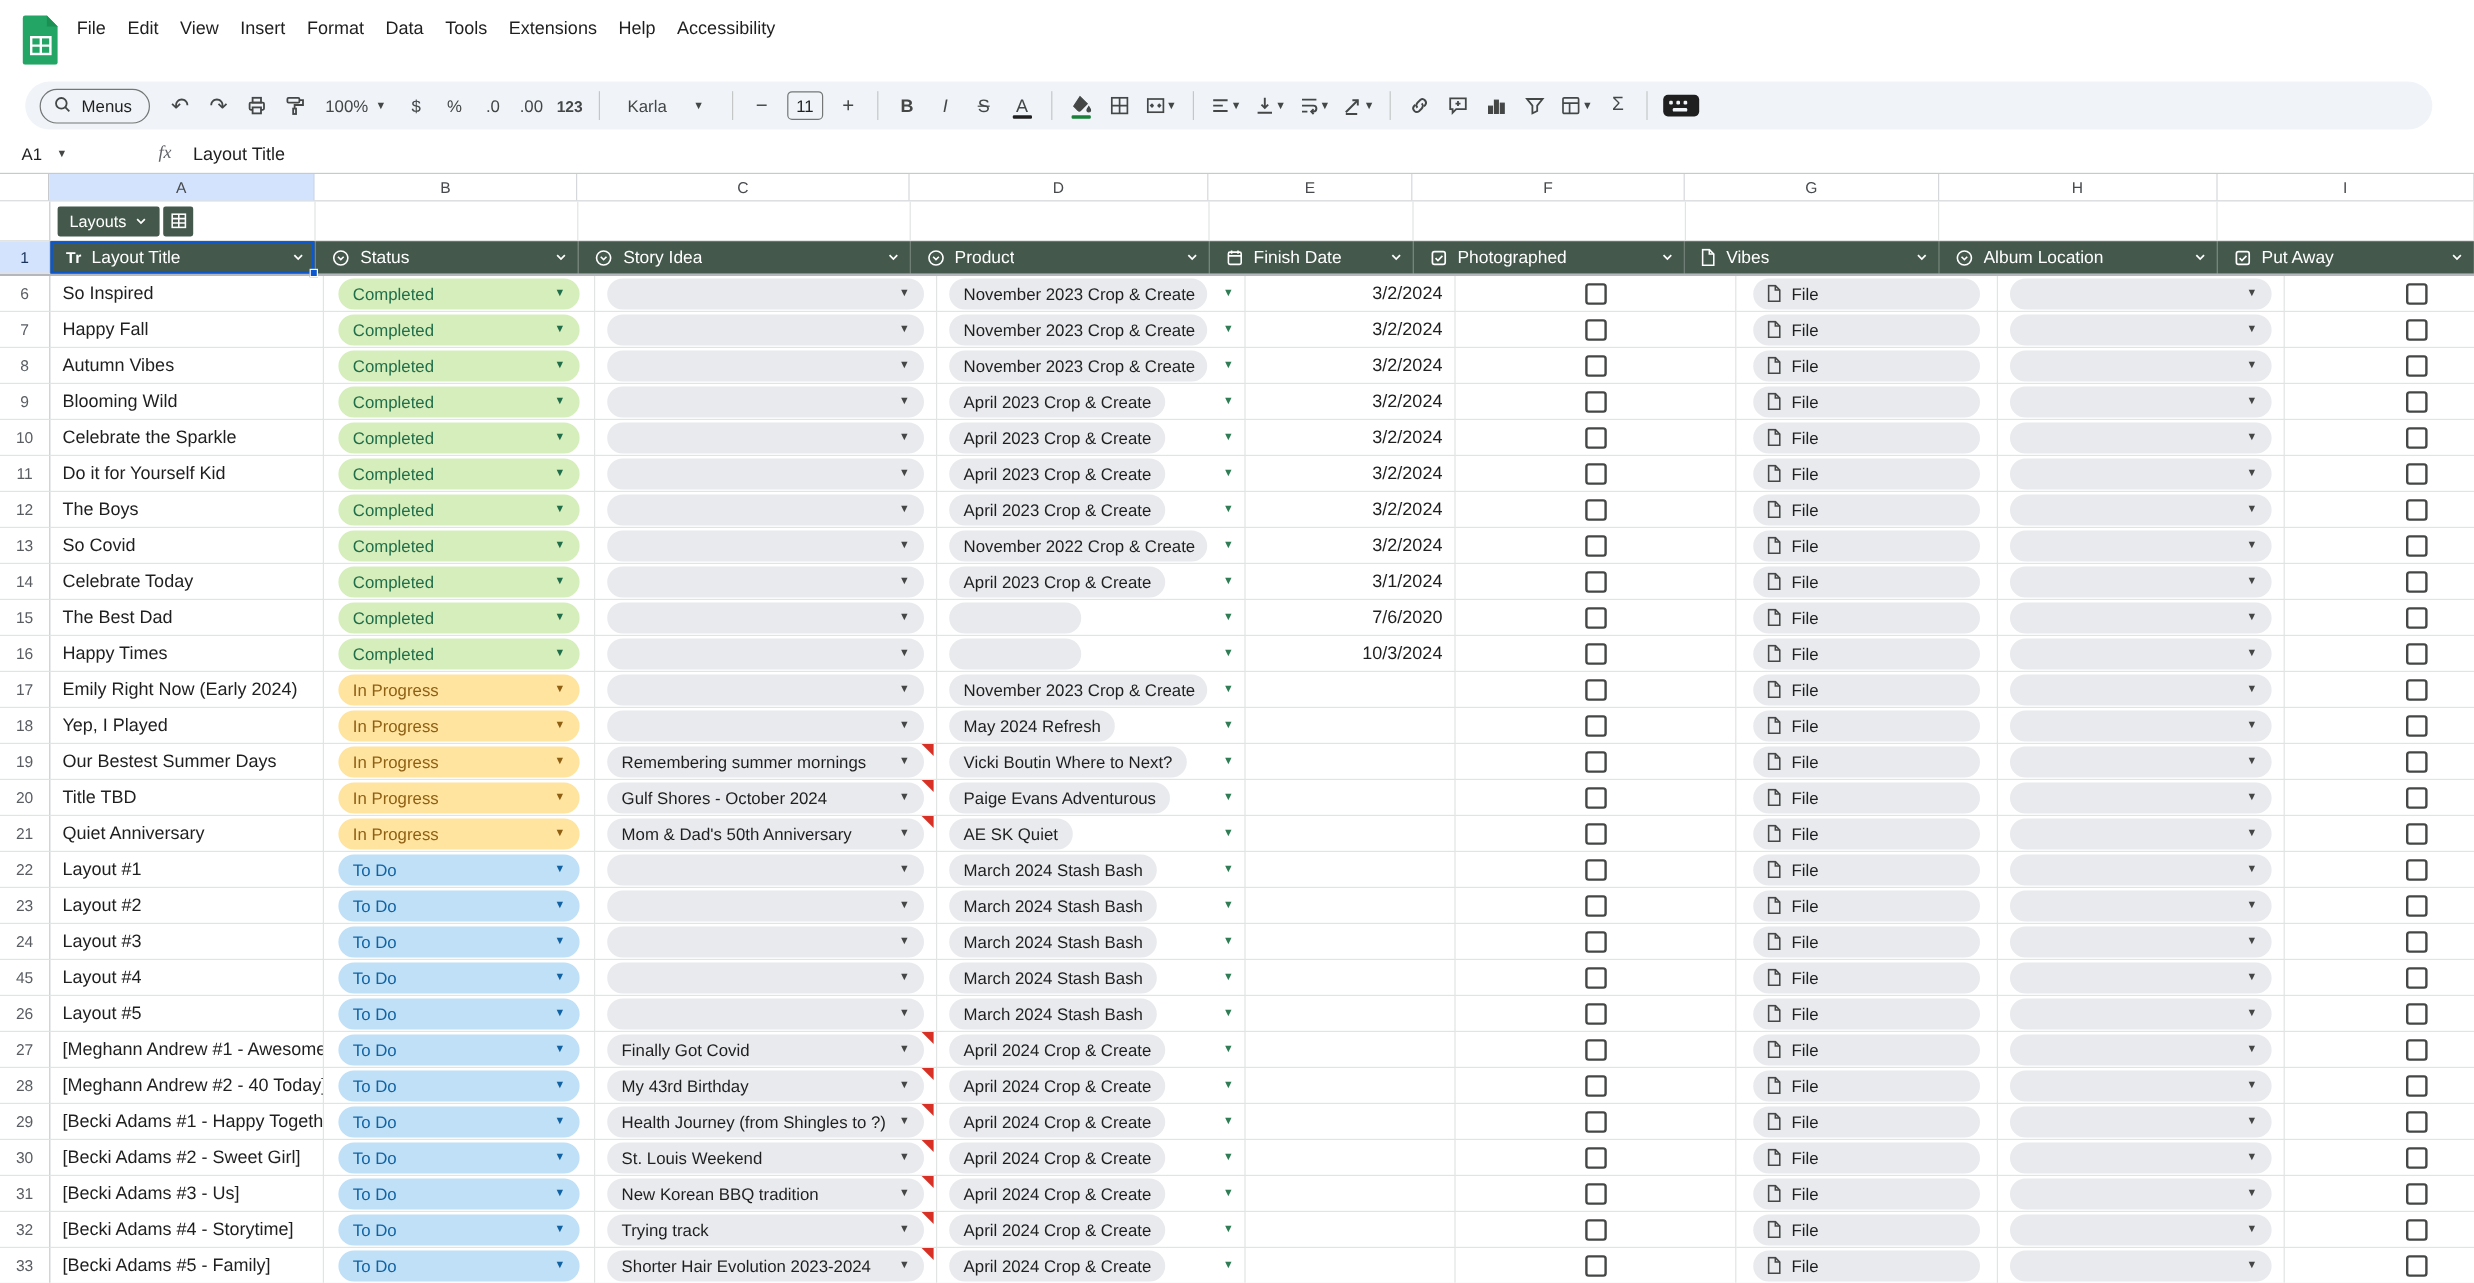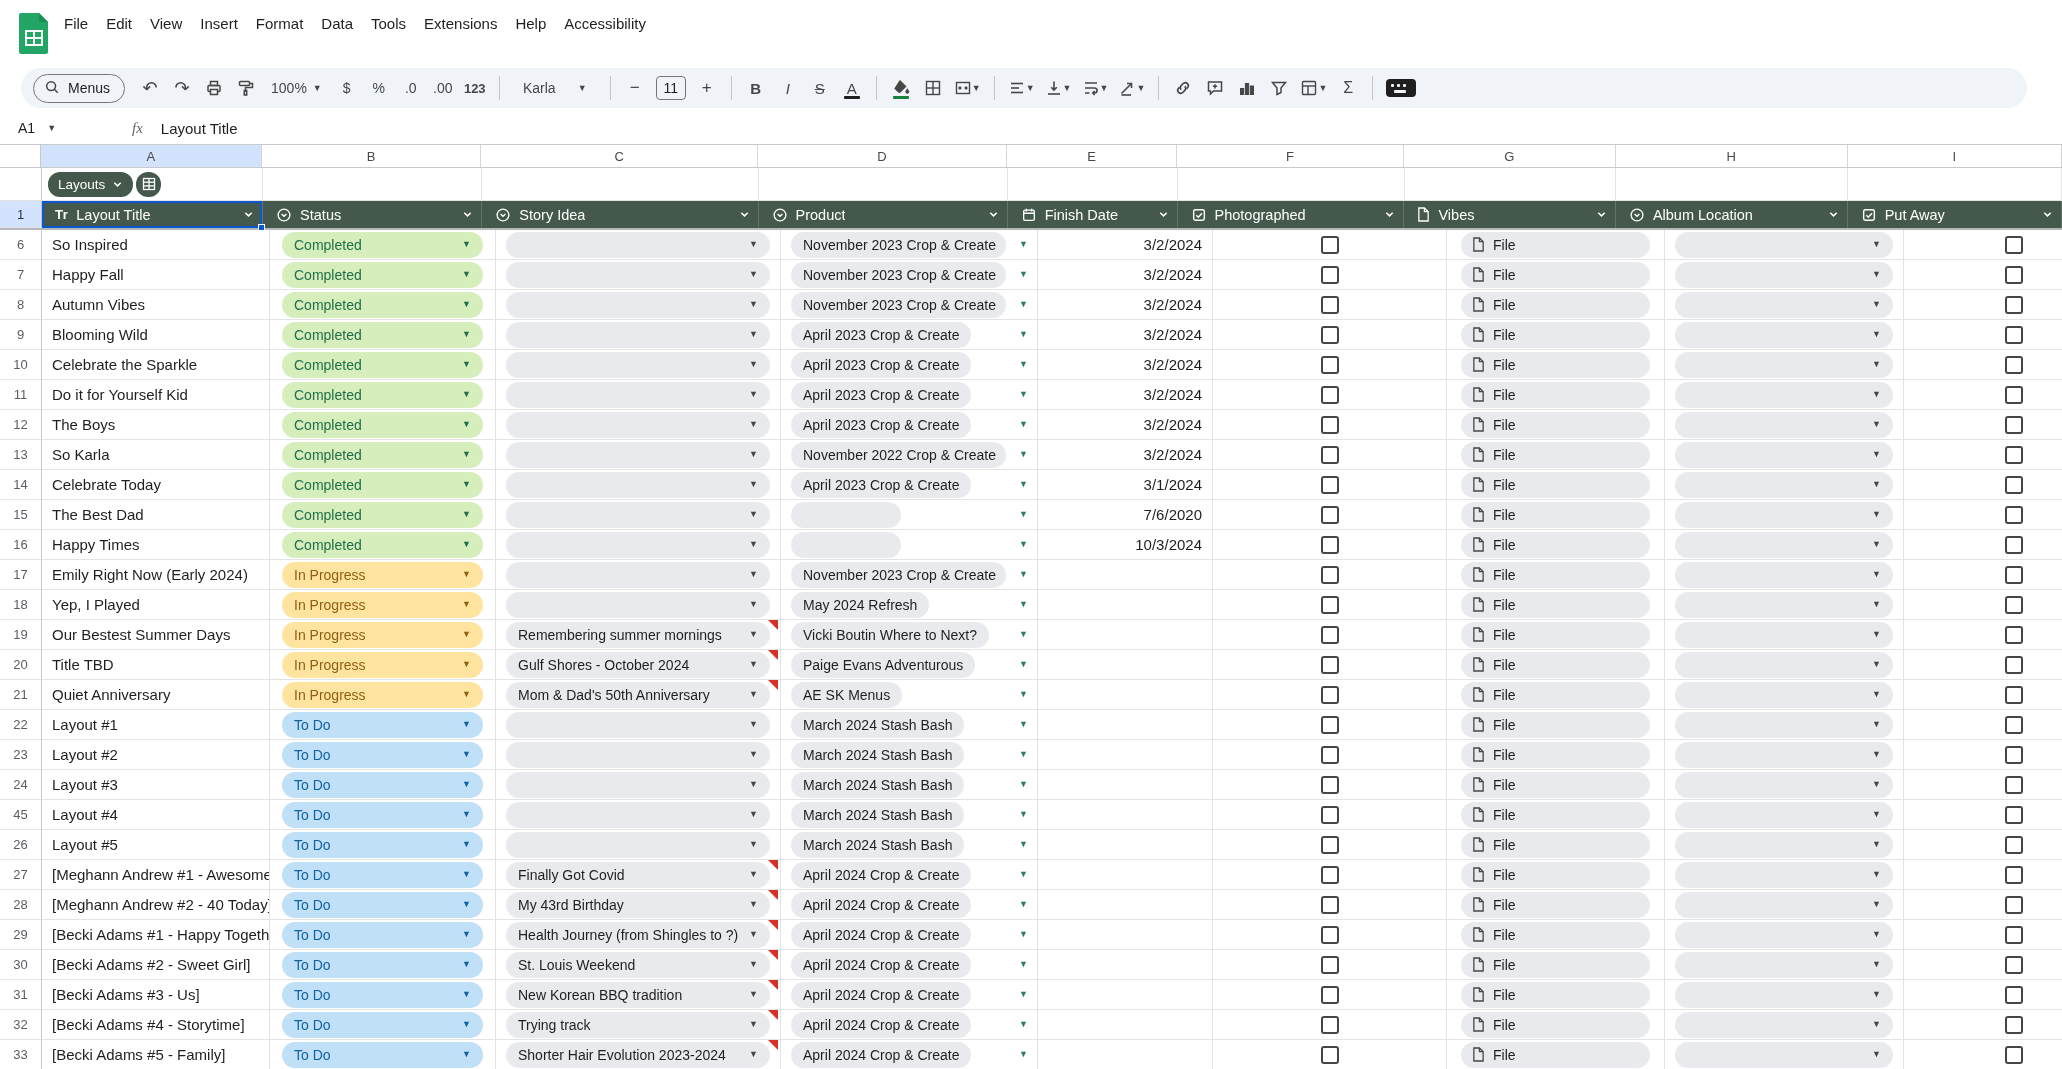--- a/index.html
+++ b/index.html
@@ -53,21 +53,21 @@
     border-right:1px solid #d5d8db;height:100%;}
   .colhead.sel{background:var(--selbg,#d3e3fd);}
 
   .chiprow{display:flex;height:33px;background:#fff;}
   .gcell{border-right:1px solid #e2e3e3;border-bottom:1px solid #e2e3e3;height:100%;display:flex;
     align-items:center;}
   .gut{width:42px;height:100%;border-right:1px solid #c7cacd;border-bottom:1px solid #e2e3e3;
     display:flex;align-items:center;justify-content:center;font-size:13px;color:#5a5e63;background:#fff;flex:0 0 auto;}
   .gut.sel{background:var(--selbg,#d3e3fd);color:#18325a;}
   .chipwrap{display:flex;gap:3px;margin-left:6px;}
-  .tchip{background:var(--hdr,#44594c);color:#fff;height:25px;border-radius:12px;display:flex;
+  .tchip{background:var(--hdr,#44594c);color:#fff;height:25px;border-radius:2px;display:flex;
     align-items:center;gap:7px;padding:0 10px;font-size:13.5px;font-weight:500;}
   .tchip.sq{padding:0;width:25px;justify-content:center;}
 
   .hrow{display:flex;height:29px;position:relative;border-bottom:2px solid #b4b8bc;}
   .hcell{background:var(--hdr,#44594c);display:flex;align-items:center;gap:8px;color:#fff;
     font-size:14.5px;font-weight:500;padding:0 8px 0 13px;border-right:1px solid rgba(255,255,255,.16);
     position:relative;}
   .hlabel{white-space:nowrap;overflow:hidden;}
   .hspace{flex:1;}
   .hTr{font-size:13px;font-weight:700;letter-spacing:.5px;}
@@ -829,21 +829,21 @@
           <span class="chev">▼</span>
         </div>
       </div>
       <div class="dcell" style="width: 221px;">
         <span class="cbx"></span>
       </div>
     </div>
     <div class="drow">
       <div class="gut">13</div>
       <div class="dcell title-cell" style="width: 228px;">
-        <span class="ttext">So Karla</span>
+        <span class="ttext">So Covid</span>
       </div>
       <div class="dcell" style="width: 226px;">
         <div class="pill status-pill" style="background:#d5eebb;color:#216e4a">
           <span>Completed</span>
           <span class="chev" style="color:#216e4a">▼</span>
         </div>
       </div>
       <div class="dcell" style="width: 285px;">
         <div class="pill gray-pill">
           <span></span>
@@ -1248,21 +1248,21 @@
       </div>
       <div class="dcell" style="width: 285px;">
         <div class="pill gray-pill">
           <span>Mom &amp; Dad's 50th Anniversary</span>
           <span class="chev">▼</span>
         </div>
         <span class="note"></span>
       </div>
       <div class="dcell" style="width: 257px;">
         <div class="pill prod-pill">
-          <span>AE SK Menus</span>
+          <span>AE SK Quiet</span>
         </div>
         <span class="cell-chev">▼</span>
       </div>
       <div class="dcell date-cell" style="width: 175px;">
         <span></span>
       </div>
       <div class="dcell" style="width: 234px;">
         <span class="cbx"></span>
       </div>
       <div class="dcell" style="width: 218px;">

